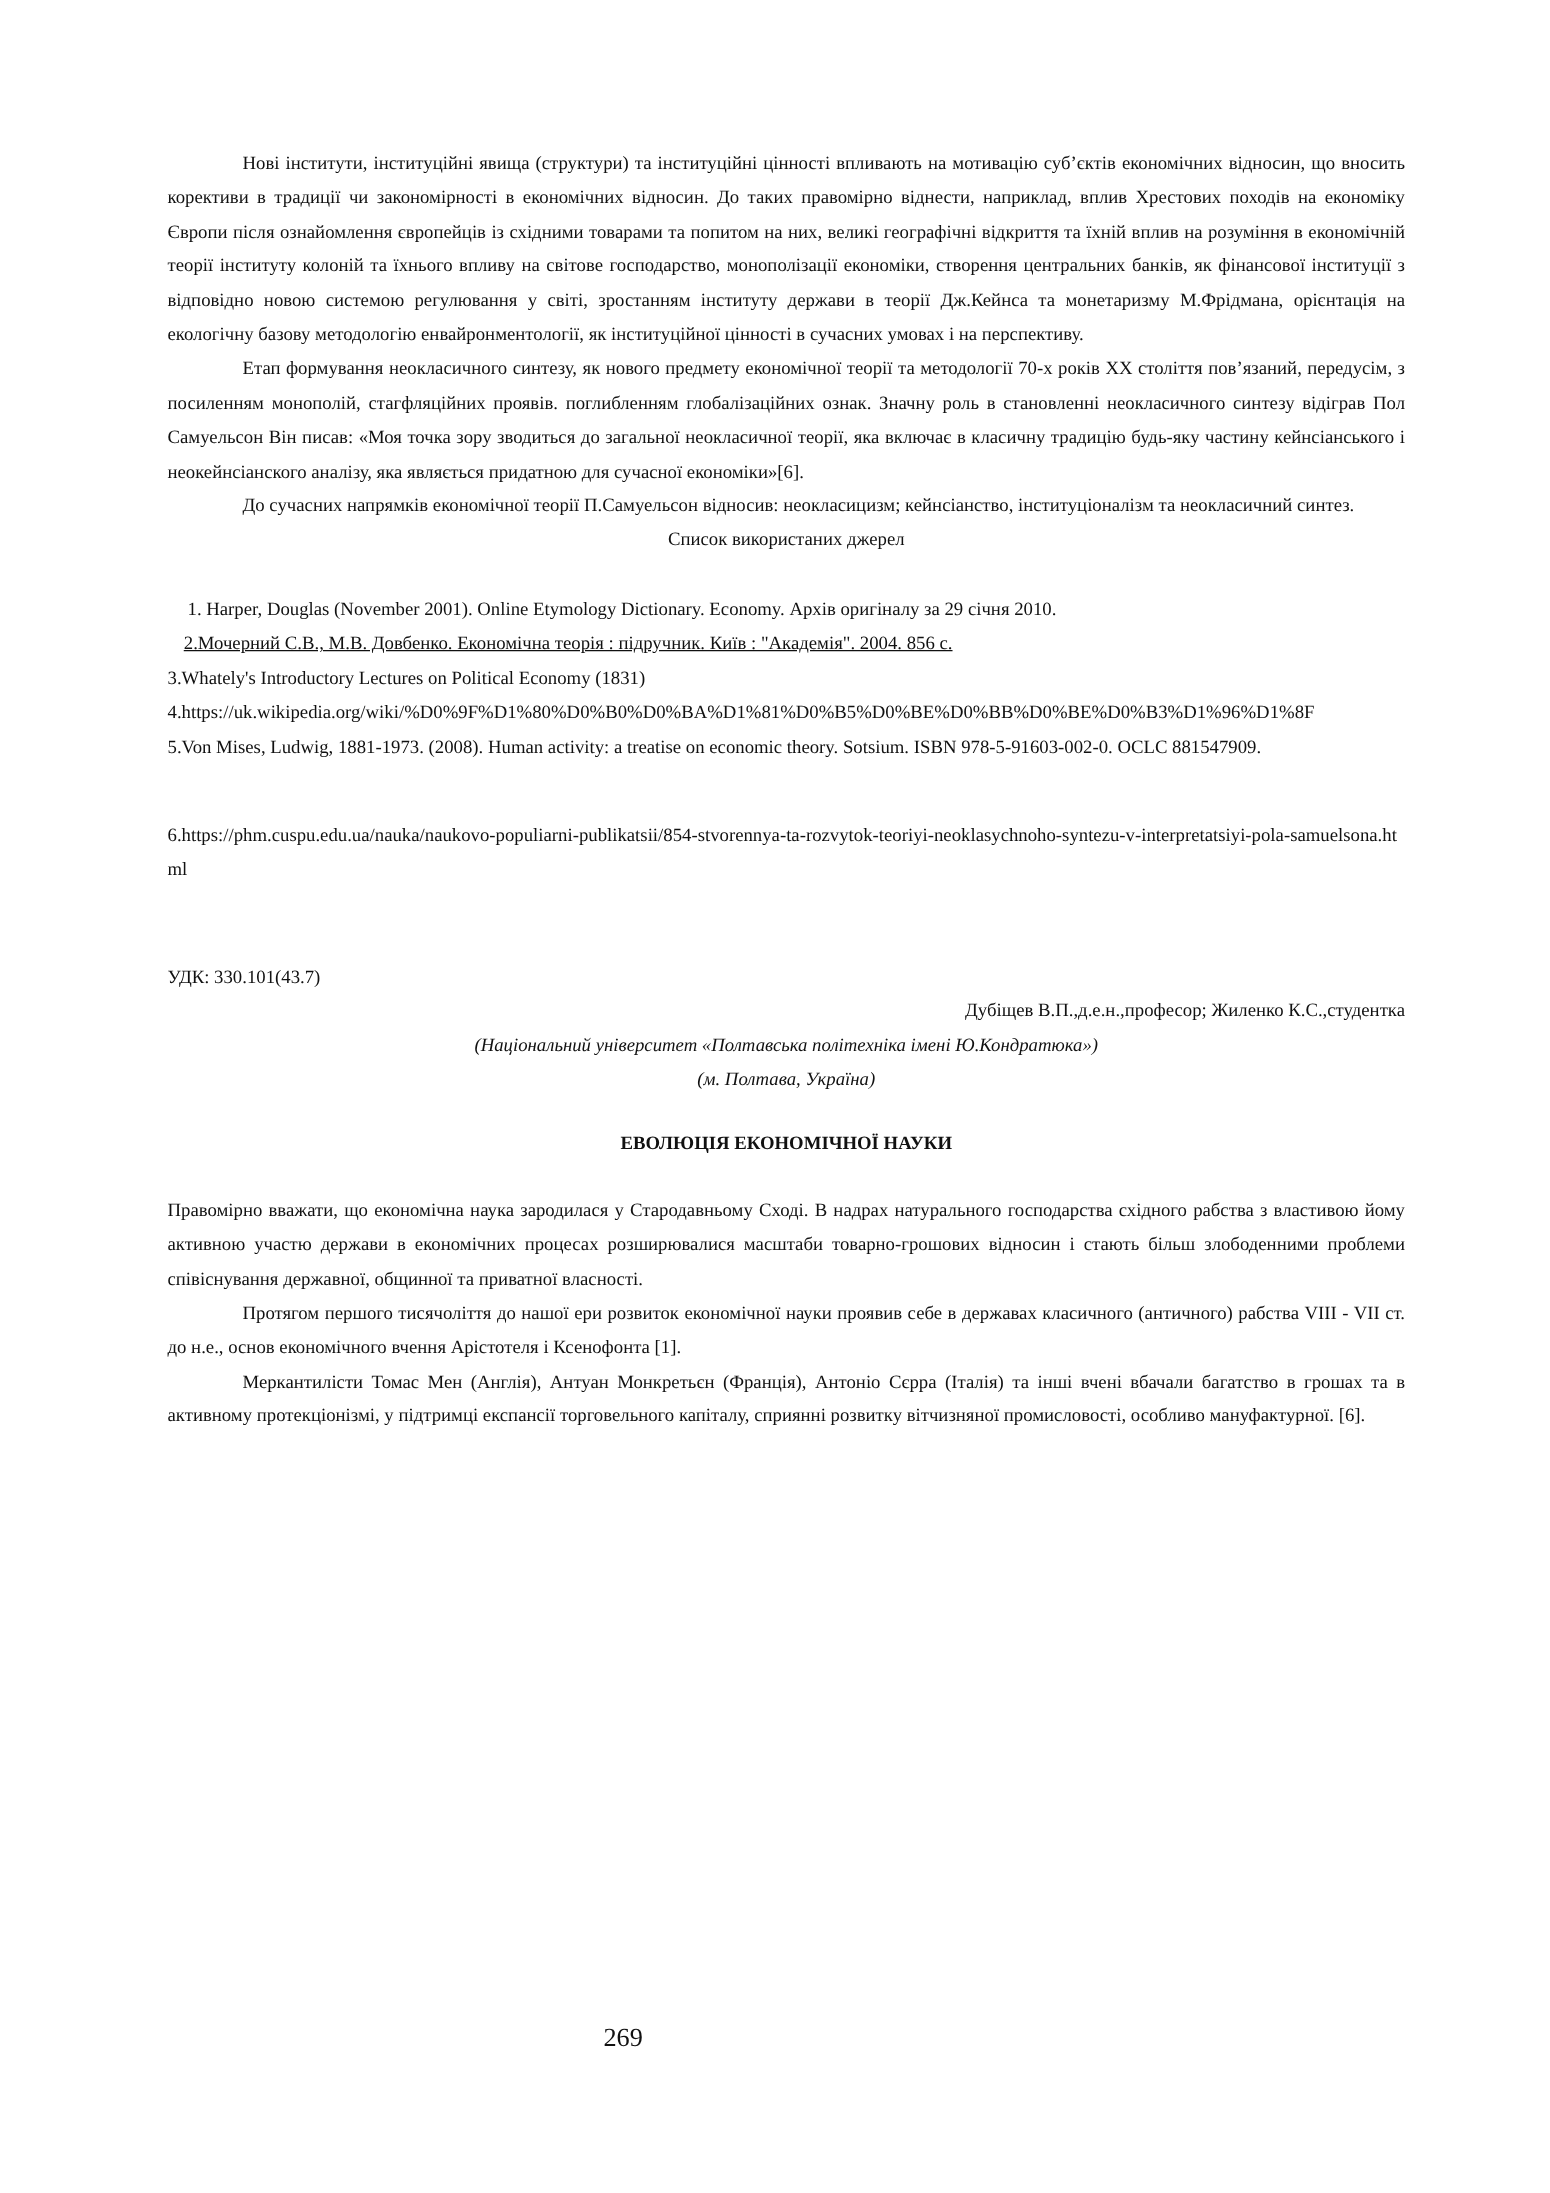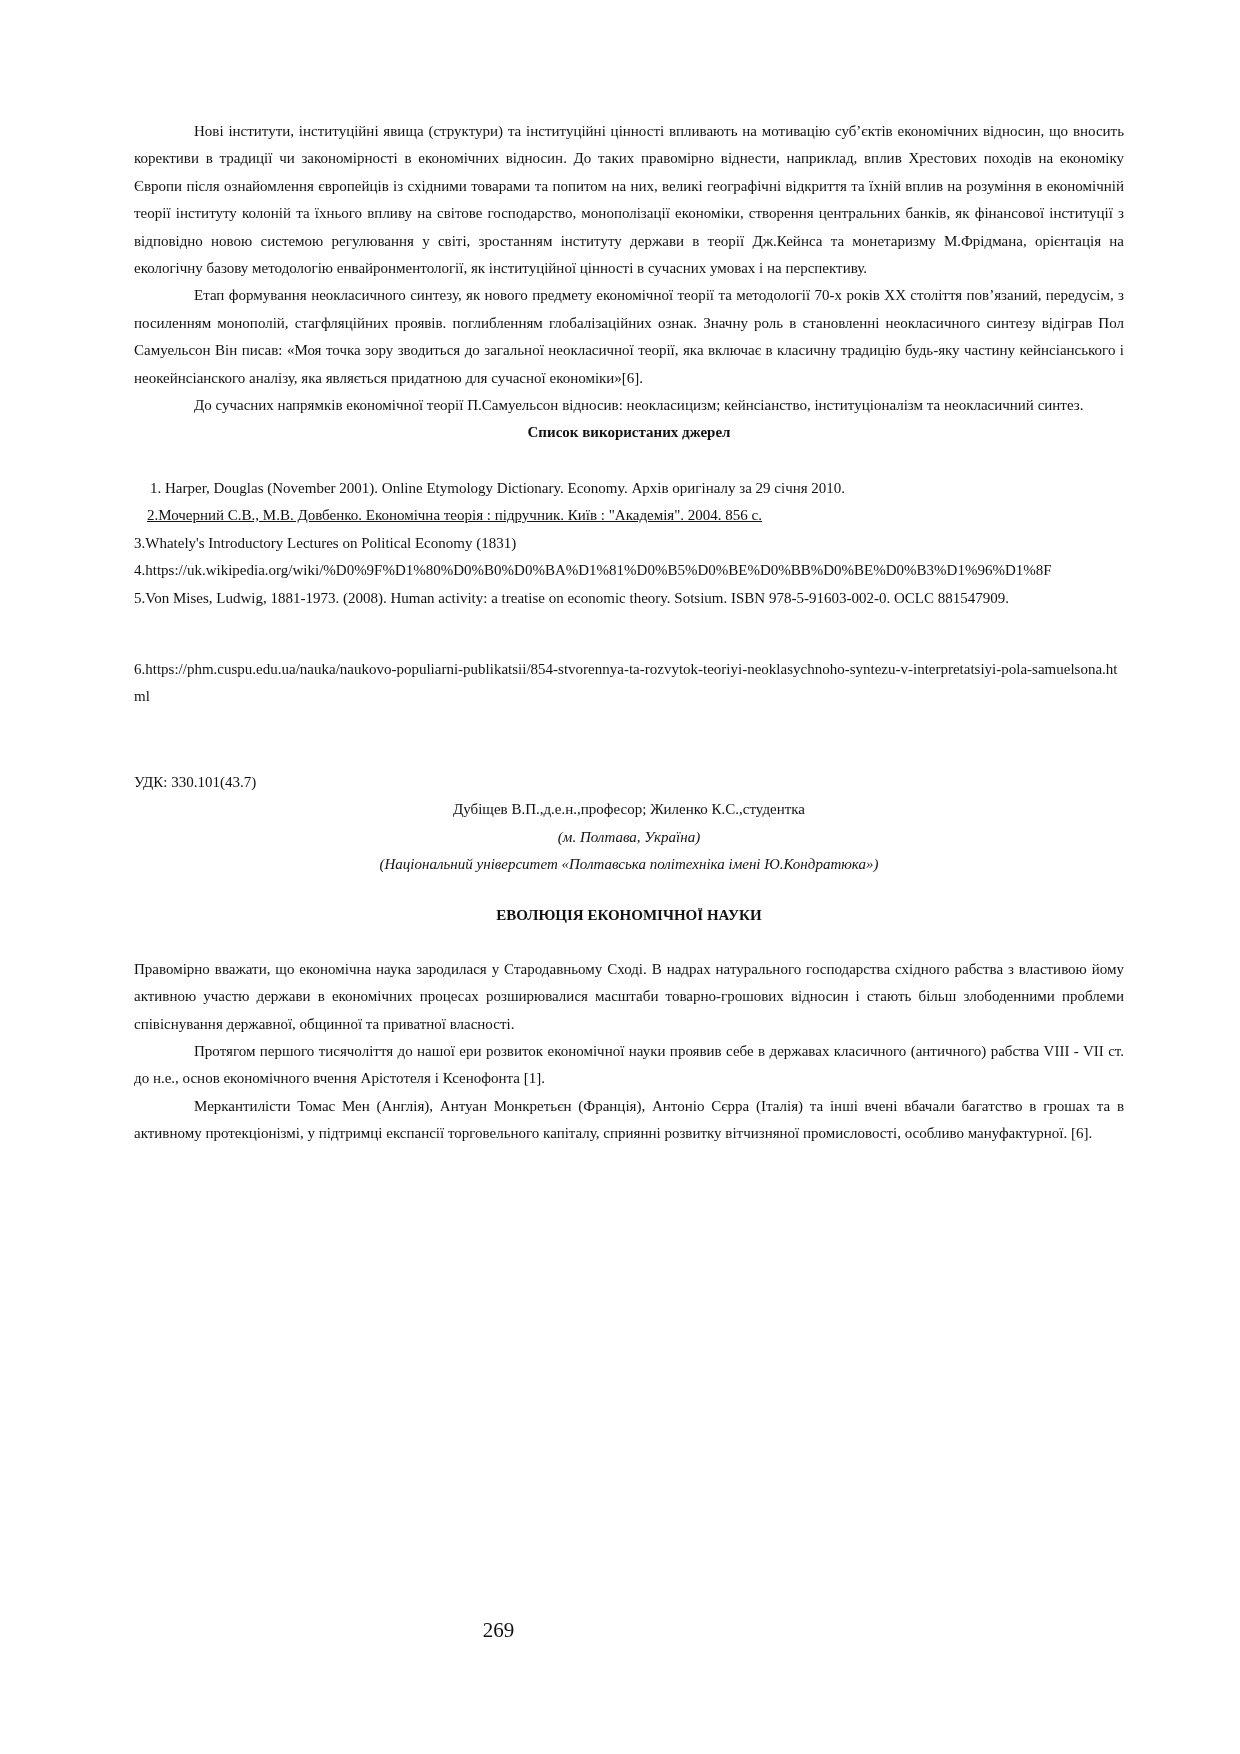--- a/index.html
+++ b/index.html
@@ -4,30 +4,30 @@
 <style>
   html, body { margin: 0; padding: 0; background: #ffffff; }
   body { width: 1240px; height: 1754px; position: relative; overflow: hidden; }
   .page {
     position: absolute; left: 134px; top: 118px; width: 990px;
     font-family: "Liberation Serif", serif;
     font-size: 15px; line-height: 27.4px; color: #111;
   }
   p { margin: 0; text-align: justify; }
   p.indent { text-indent: 60px; }
-  .heading { text-align: center; font-weight: bold; margin: 0; }
+  .heading { text-align: center; font-weight: normal; margin: 0; }
   .refs { margin-top: 28px; }
   .refs p { text-align: justify; word-break: break-all; }
   .refs p.r1, .refs p.r5 { word-break: normal; }
   .refs p.r1 { text-indent: 16px; }
   .refs p.r2 { text-indent: 13px; word-break: normal; text-decoration: underline; }
   .refs p.r3 { word-break: normal; }
   .refs p.r6 { text-align: left; margin-top: 44px; }
   .udk { margin-top: 58px; }
-  .author { text-align: center; margin: 0; }
+  .author { text-align: right; margin: 0; }
   .affil { text-align: center; font-style: italic; margin: 0; }
   .title2 { text-align: center; font-weight: bold; margin: 24px 0 26px 0; }
   .pagenum { position: absolute; left: 0; width: 997px; top: 1618px; text-align: center;
     font-family: "Liberation Serif", serif; font-size: 21px; color: #111; }
 </style>
 </head>
 <body>
 
 <div class="page">
 
@@ -41,22 +41,22 @@
     <p class="r1">1. Harper, Douglas (November 2001). Online Etymology Dictionary. Economy. Архів оригіналу за 29 січня 2010.</p>
     <p class="r2">2.Мочерний С.В., М.В. Довбенко. Економічна теорія : підручник.  Київ : "Академія". 2004. 856 с.</p>
     <p class="r3">3.Whately's Introductory Lectures on Political Economy (1831)</p>
     <p class="r4">4.https://uk.wikipedia.org/wiki/%D0%9F%D1%80%D0%B0%D0%BA%D1%81%D0%B5%D0%BE%D0%BB%D0%BE%D0%B3%D1%96%D1%8F</p>
     <p class="r5">5.Von Mises, Ludwig, 1881-1973. (2008). Human activity: a treatise on economic theory. Sotsium. ISBN 978-5-91603-002-0. OCLC 881547909.</p>
     <p class="r6">6.https://phm.cuspu.edu.ua/nauka/naukovo-populiarni-publikatsii/854-stvorennya-ta-rozvytok-teoriyi-neoklasychnoho-syntezu-v-interpretatsiyi-pola-samuelsona.html</p>
   </div>
 
   <p class="udk">УДК: 330.101(43.7)</p>
   <p class="author">Дубіщев В.П.,д.е.н.,професор; Жиленко К.С.,студентка</p>
+  <p class="affil">(Національний університет «Полтавська політехніка імені Ю.Кондратюка»)</p>
   <p class="affil">(м. Полтава, Україна)</p>
-  <p class="affil">(Національний університет «Полтавська політехніка імені Ю.Кондратюка»)</p>
 
   <p class="title2">ЕВОЛЮЦІЯ ЕКОНОМІЧНОЇ НАУКИ</p>
 
   <p>Правомірно вважати, що економічна наука зародилася  у Стародавньому Сході. В надрах натурального господарства східного рабства з властивою йому активною участю держави в економічних процесах розширювалися масштаби товарно-грошових відносин і стають більш злободенними проблеми співіснування державної, общинної та приватної власності.</p>
   <p class="indent"> Протягом першого тисячоліття до нашої ери розвиток економічної науки проявив себе в державах класичного (античного) рабства VIII - VII ст. до  н.е., основ економічного вчення Арістотеля і Ксенофонта [1].</p>
   <p class="indent">Меркантилісти Томас Мен (Англія), Антуан Монкретьєн  (Франція), Антоніо Сєрра (Італія)  та інші вчені вбачали багатство в грошах та в активному протекціонізмі, у підтримці експансії торговельного капіталу, сприянні розвитку вітчизняної промисловості, особливо мануфактурної. [6].</p>
 </div>
 
 <div class="pagenum">269</div>
 

